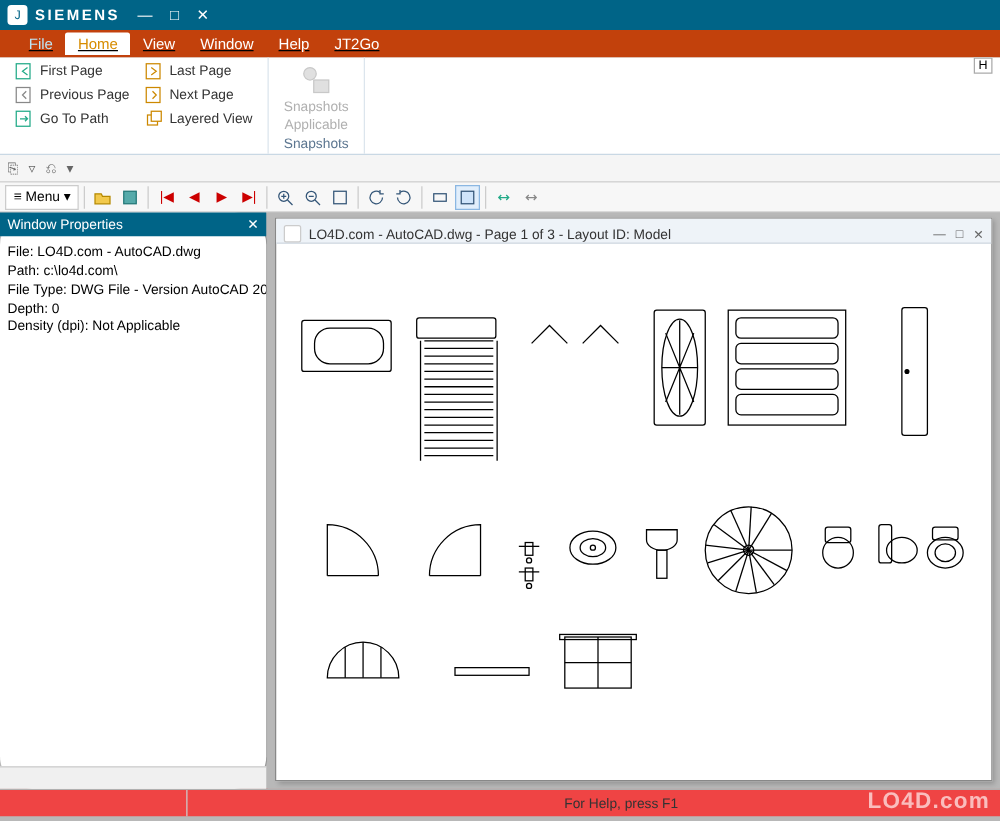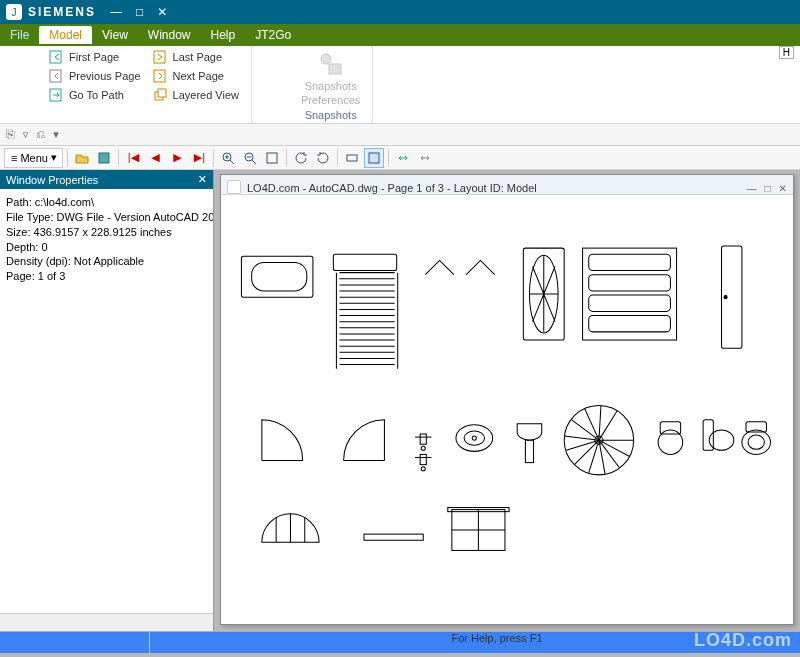--- a/index.html
+++ b/index.html
@@ -7,29 +7,29 @@
 
 
 .titlebar { height:24px; background:#006487; display:flex; align-items:center; padding:0 6px; color:#fff; font-size:12px; }
 .titlebar .appicon { width:16px; height:16px; margin-right:6px; background:#fff; border-radius:3px; display:inline-flex; align-items:center; justify-content:center; font-size:10px; color:#006487; }
 .titlebar .title { flex:1; white-space:nowrap; overflow:hidden; }
 .titlebar .brand { font-weight:bold; letter-spacing:2px; margin-right:14px; font-size:12px; }
 .winctl { display:flex; gap:14px; }
 .winctl span { cursor:pointer; font-size:12px; }
 
 
-.menubar { background:#4d7c0f; height:22px; display:flex; padding-left:0; align-items:center; }
+.menubar { background:#c2410c; height:22px; display:flex; padding-left:13px; align-items:center;text-decoration:underline; }
 .menubar .mitem { color:#fff; font-size:12px; padding:2px 10px; cursor:pointer; }
 .menubar .mitem.active { background:#fff; color:#d78c00; border-radius:2px 2px 0 0; }
 .menubar .mitem.first { color:#bfe6f5; }
 .htag { position:absolute; right:6px; top:46px; background:#fff; border:1px solid #aaa; font-size:10px; padding:0 3px; }
 
 
 .ribbon { background:#fff; border-bottom:1px solid #c9d8e4; height:78px; display:flex; }
-.rgroup { border-right:1px solid #dce5ed; display:flex; flex-direction:column; padding:2px 6px;margin-left:37px; }
+.rgroup { border-right:1px solid #dce5ed; display:flex; flex-direction:column; padding:2px 6px; }
 .rgroup .body { flex:1; display:flex; }
 .rgroup .label { text-align:center; font-size:11px; color:#5c7690; padding:1px 0 2px; }
 .rcol { display:flex; flex-direction:column; gap:1px; padding:0 4px; }
 .rbtn-s { display:flex; align-items:center; gap:4px; font-size:11px; color:#333; padding:1px 2px; cursor:pointer; white-space:nowrap; }
 .rbtn-s .ico { width:16px; height:16px; display:inline-block; }
 .rbtn-l { display:flex; flex-direction:column; align-items:center; font-size:11px; color:#333; padding:2px 6px; cursor:pointer; text-align:center; gap:2px; }
 .rbtn-l.disabled { color:#b0b0b0; }
 .rbtn-l .ico { width:28px; height:28px; }
 .rbtn-l.disabled .ico svg * { stroke:#c8c8c8; fill:#e0e0e0; }
 
@@ -40,39 +40,39 @@
 
 .toolbar { display:flex; align-items:center; height:24px; background:#f7f7f7; border-bottom:1px solid #d0d0d0; padding:0 4px; gap:2px; }
 .tbtn { width:20px; height:20px; display:flex; align-items:center; justify-content:center; font-size:11px; color:#333; cursor:pointer; border:1px solid transparent; }
 .tbtn svg { width:14px; height:14px; }
 .tsep { width:1px; height:18px; background:#ccc; margin:0 2px; }
 .menubtn { padding:0 6px; height:20px; display:flex; align-items:center; gap:3px; font-size:11px; border:1px solid #ccc; background:#fff; cursor:pointer; }
 .tbtn.on { background:#e1eefb; border:1px solid #8bb7e2; }
 
 
 .main { display:flex; height:461px; background:#b8b8b8; }
-.sidepanel { width:214px; background:#fff; display:flex; flex-direction:column; border-right:1px solid #999; }
+.sidepanel { width:214px; background:#fff; display:flex; flex-direction:column; border-right:1px solid #999;border-radius:26px; }
 .sidepanel .phdr { background:#006487; color:#fff; font-size:11px; padding:3px 6px; display:flex; align-items:center; justify-content:space-between; }
 .sidepanel .phdr .x { cursor:pointer; }
 .sidepanel .pbody { flex:1; padding:6px; font-size:11px; color:#000; line-height:1.35; overflow:hidden; }
 .sidepanel .pbody div { white-space:nowrap; }
 .sidepanel .pscroll { height:18px; background:#f0f0f0; border-top:1px solid #ccc; }
 
 .canvaszone { flex:1; display:flex; flex-direction:column; }
 .cvwrap { flex:1; position:relative; background:#b8b8b8; padding:4px; }
 .cvwin { position:absolute; left:6px; right:6px; top:4px; bottom:6px; background:#fff; border:1px solid #888; box-shadow:2px 2px 4px rgba(0,0,0,.2); display:flex; flex-direction:column; }
 .cvwin .chdr { height:20px; background:#eef3f8; border-bottom:1px solid #d0d8e0; display:flex; align-items:flex-end; padding:0 6px; font-size:11px; color:#333; gap:6px; }
 .cvwin .chdr .ci { width:14px; height:14px; background:#fff; border:1px solid #ccc; border-radius:2px; }
 .cvwin .chdr .ct { flex:1; }
 .cvwin .chdr .cbtns { display:flex; gap:8px; font-size:10px; color:#666; }
 .cvwin .chdr .cbtns span { cursor:pointer; }
 .cvwin .cbody { flex:1; position:relative; overflow:hidden; }
 .platesvg { width:100%; height:100%; }
 
-.status { height:22px; background:#3b82f6; border-top:1px solid #b0b0b0; display:flex; align-items:flex-start;gap:44px; }
+.status { height:22px; background:#ef4444; border-top:1px solid #b0b0b0; display:flex; align-items:center;gap:44px; }
 .status .grip { width:150px; height:100%; border-right:1px solid #ccc; }
 .status .stext { flex:1; text-align:center; font-size:11px; color:#333; }
 
 .watermark { position:absolute; right:8px; bottom:6px; font-size:18px; font-weight:bold; color:rgba(255,255,255,.65); letter-spacing:1px; display:flex; align-items:center; gap:6px;flex-direction:column; }
 .watermark .wmico { width:22px; height:22px; border:3px solid rgba(255,255,255,.65); border-radius:50%; position:relative; }
 .watermark .wmico::after { content:""; position:absolute; left:6px; top:2px; width:6px; height:10px; border:2px solid rgba(255,255,255,.65); border-top:0; border-left:0; transform:rotate(40deg); }
 </style>
 </head>
 <body>
 
@@ -81,21 +81,21 @@
   <span class="brand">SIEMENS</span>
   <div class="winctl">
     <span>—</span>
     <span>□</span>
     <span>✕</span>
   </div>
 </div>
 
 <div class="menubar">
   <div class="mitem first">File</div>
-  <div class="mitem active">Model</div>
+  <div class="mitem active">Home</div>
   <div class="mitem">View</div>
   <div class="mitem">Window</div>
   <div class="mitem">Help</div>
   <div class="mitem">JT2Go</div>
 </div>
 <div class="htag">H</div>
 
 <div class="ribbon">
   <div class="rgroup">
     <div class="body">
@@ -148,21 +148,21 @@
     </div>
   </div>
   <div class="rgroup">
     <div class="body">
       <div class="rbtn-l disabled">
         <span class="ico"><svg viewBox="0 0 28 28">
               <circle cx="9" cy="9" r="5" fill="#ddd" stroke="#bbb"></circle>
               <rect x="12" y="14" width="12" height="10" fill="#eee" stroke="#bbb"></rect>
             </svg></span>
         <span>Snapshots</span>
-        <span>Preferences</span>
+        <span>Applicable</span>
       </div>
     </div>
     <div class="label">Snapshots</div>
   </div>
 </div>
 
 <div class="quick">
   <span>⎘</span>
   <span>▿</span>
   <span>⎌</span>
@@ -250,26 +250,25 @@
 </div>
 
 <div class="main">
 
   <div class="sidepanel">
     <div class="phdr">
       <span>Window Properties</span>
       <span class="x">✕</span>
     </div>
     <div class="pbody">
+      <div>File: LO4D.com - AutoCAD.dwg</div>
       <div>Path: c:\lo4d.com\</div>
       <div>File Type: DWG File - Version AutoCAD 2018</div>
-      <div>Size: 436.9157 x 228.9125 inches</div>
       <div>Depth: 0</div>
       <div>Density (dpi): Not Applicable</div>
-      <div>Page: 1 of 3</div>
     </div>
     <div class="pscroll"></div>
   </div>
 
   <div class="canvaszone">
     <div class="cvwrap">
       <div class="cvwin">
         <div class="chdr">
           <span class="ci"></span>
           <span class="ct">LO4D.com - AutoCAD.dwg - Page 1 of 3 - Layout ID: Model</span>

